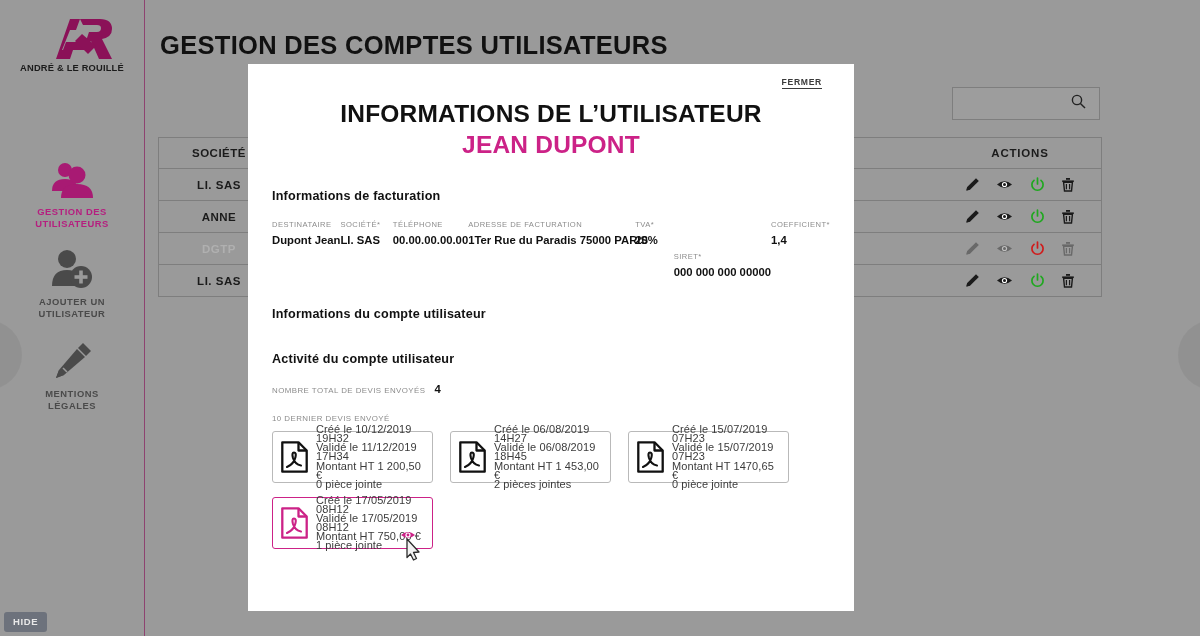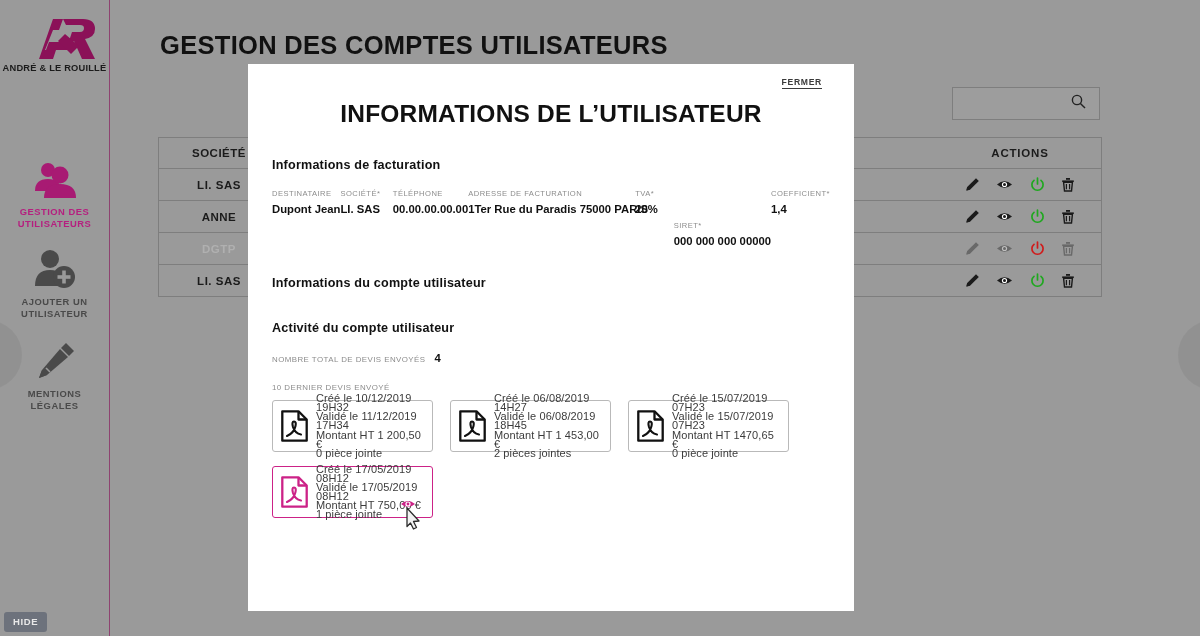--- a/index.html
+++ b/index.html
@@ -13,21 +13,21 @@
 
   body {
     background: #9a9a9a;
     position: relative;
   }
 
   
   #sidebar {
     position: absolute;
     left: 0; top: 0;
-    width: 110px;
+    width: 145px;
     height: 636px;
     border-right: 1px solid #8e4370;
     background: transparent;
   }
 
   #logo-block {
     position: absolute;
     top: 16px; left: 0; right: 0;
     text-align: center;
   }
@@ -491,20 +491,21 @@
           </svg></span>
     </div>
   </div>
 </div>
 
 <div id="modal">
 
   <div id="fermer-link">FERMER</div>
 
   <div id="modal-title">INFORMATIONS DE L’UTILISATEUR</div>
+  <div id="modal-subtitle">JEAN DUPONT</div>
 
   <div class="modal-body">
 
     <div class="section-heading">Informations de facturation</div>
     <div class="field-row">
       <div class="field fw-dest">
         <div class="field-label">DESTINATAIRE</div>
         <div class="field-value">Dupont Jean</div>
       </div>
       <div class="field fw-soc">

